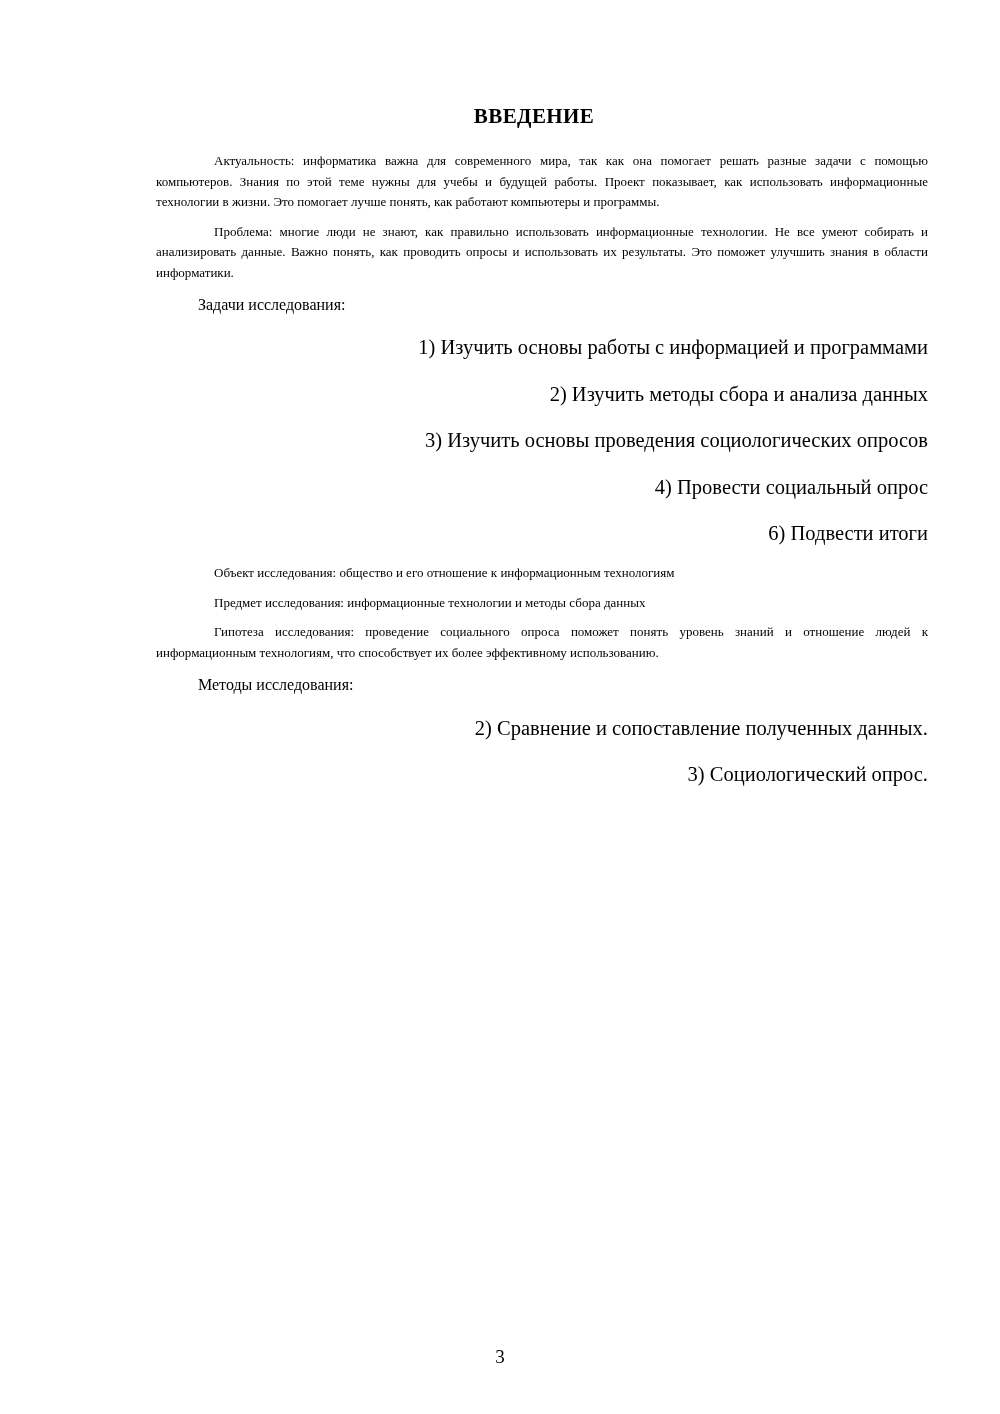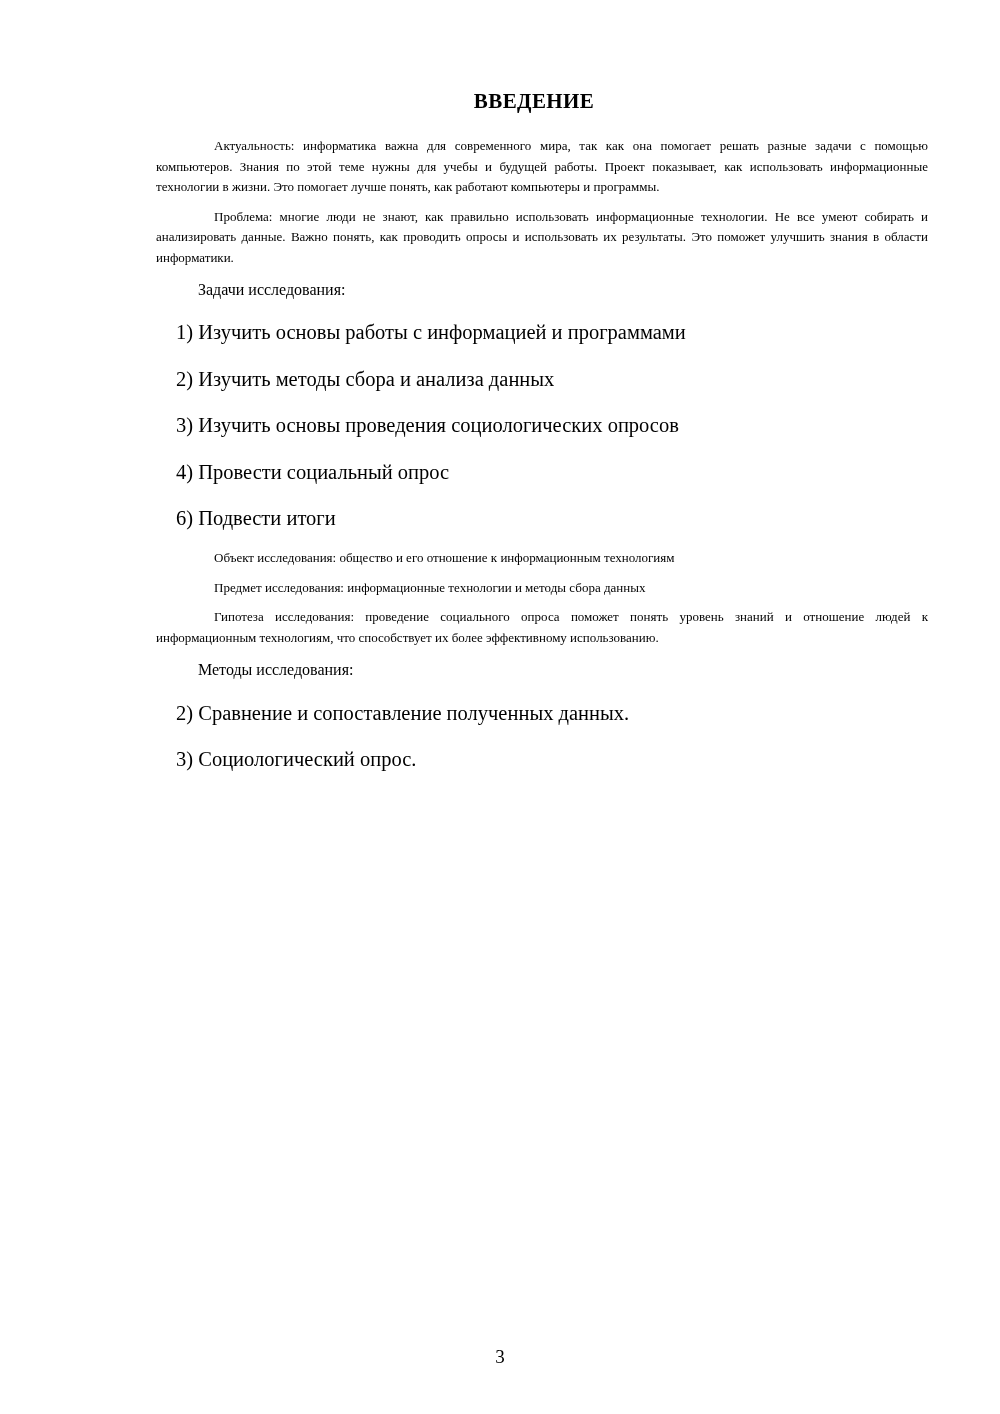--- a/index.html
+++ b/index.html
@@ -18,37 +18,37 @@
     width: 1000px;
     height: 1414px;
     box-sizing: border-box;
     padding: 88px 72px 40px 140px;
   }
   .doc-title {
     text-align: center;
     font-weight: bold;
     font-size: 21px;
     letter-spacing: 0.4px;
-    margin: 1px 0 22px 0;
+    margin: 16px 0 22px 0;
   }
   .para {
     font-size: 13px;
     line-height: 1.58;
     text-align: justify;
     text-indent: 58px;
     margin: 0 0 9px 16px;
     hyphens: none;
   }
   .para:last-child {
     margin-bottom: 0;
   }
   .list-item {
     font-size: 20.5px;
     line-height: 1.58;
-    text-align: left;
+    text-align: right;
     text-indent: 36px;
     margin: 0 0 14px 0;
   }
   .section-label {
     font-size: 16px;
     line-height: 1.58;
     text-align: left;
     text-indent: 58px;
     margin: 0 0 14px 0;
   }

